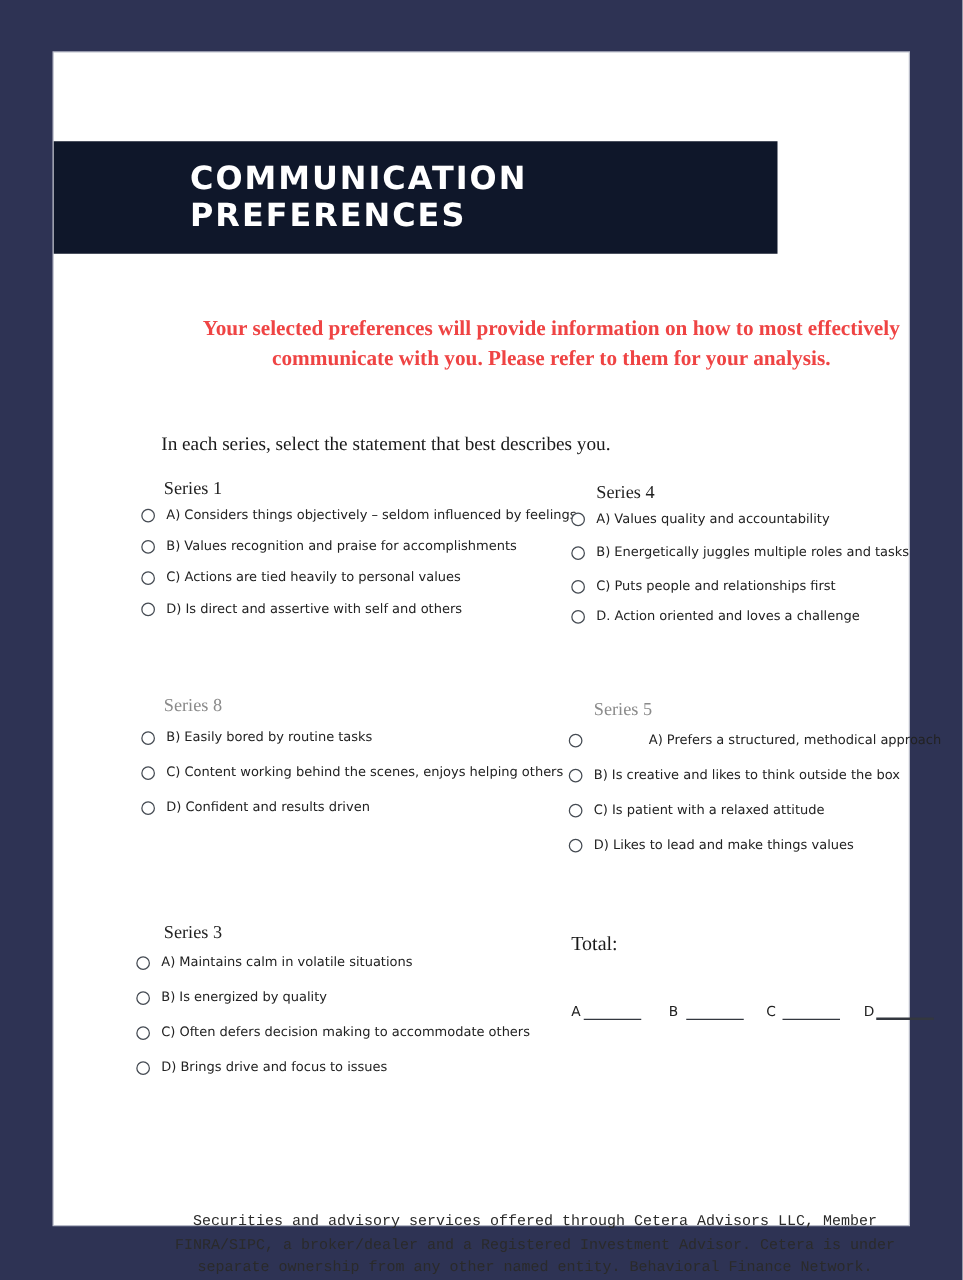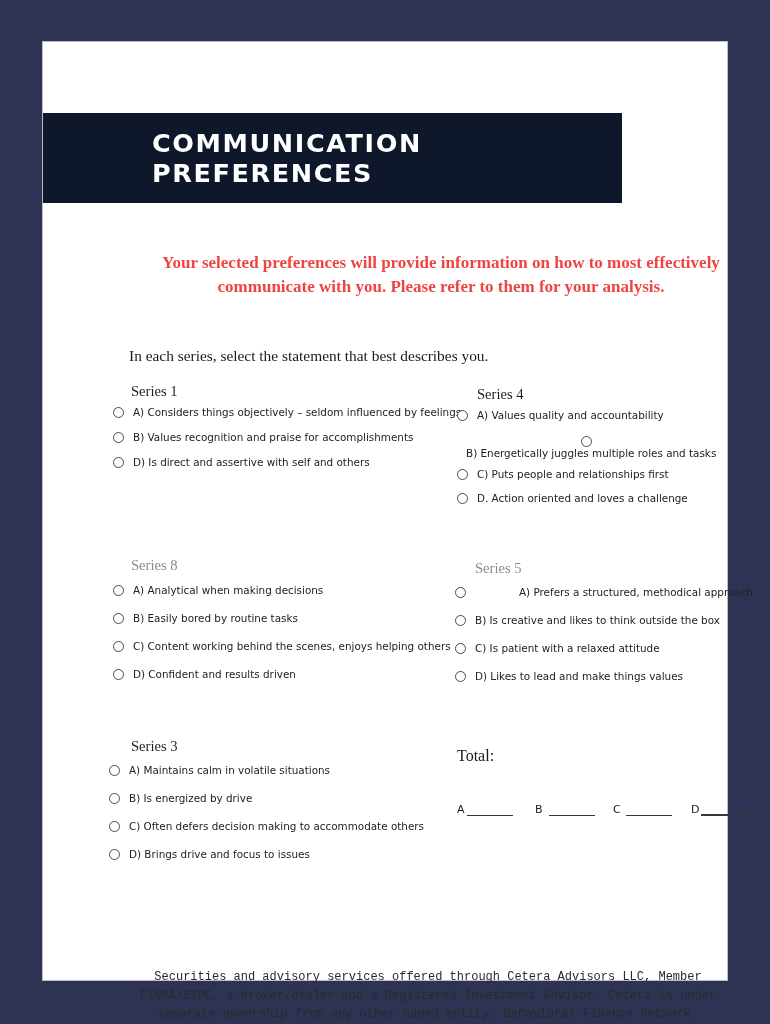--- a/index.html
+++ b/index.html
@@ -140,58 +140,58 @@
     <div class="series-title" style="margin-left:18px;">Series 1</div>
     <ul class="opt-list">
       <li class="opt-row" style="margin-bottom:13px;">
         <span class="radio"></span>
         <span class="opt-label">A) Considers things objectively – seldom influenced by feelings</span>
       </li>
       <li class="opt-row" style="margin-bottom:13px;">
         <span class="radio"></span>
         <span class="opt-label">B) Values recognition and praise for accomplishments</span>
       </li>
+      <li class="opt-row" style="margin-bottom:13px;">
+        <span class="radio"></span>
+        <span class="opt-label">C) Actions are tied heavily to personal values</span>
+      </li>
       <li class="opt-row">
         <span class="radio"></span>
         <span class="opt-label">D) Is direct and assertive with self and others</span>
       </li>
     </ul>
   </div>
 
   <div class="series-block" id="block-series-4" style="left:414px;top:344px;">
     <div class="series-title" style="margin-left:20px;">Series 4</div>
     <ul class="opt-list">
       <li class="opt-row" style="margin-bottom:15px;">
         <span class="radio"></span>
         <span class="opt-label">A) Values quality and accountability</span>
       </li>
-      <li class="opt-row" style="margin-bottom:9px;flex-direction:column;">
+      <li class="opt-row" style="margin-bottom:15px;">
         <span class="radio"></span>
         <span class="opt-label">B) Energetically juggles multiple roles and tasks</span>
       </li>
       <li class="opt-row" style="margin-bottom:12px;">
         <span class="radio"></span>
         <span class="opt-label">C) Puts people and relationships first</span>
       </li>
       <li class="opt-row">
         <span class="radio"></span>
         <span class="opt-label">D. Action oriented and loves a challenge</span>
       </li>
     </ul>
   </div>
 
   <div class="series-block" id="block-series-2" style="left:70px;top:515px;">
     <div class="series-title muted" style="margin-left:18px;margin-bottom:10px;">Series 8</div>
     <ul class="opt-list">
       <li class="opt-row" style="margin-bottom:16px;">
         <span class="radio"></span>
-        <span class="opt-label">A) Analytical when making decisions</span>
-      </li>
-      <li class="opt-row" style="margin-bottom:16px;">
-        <span class="radio"></span>
         <span class="opt-label">B) Easily bored by routine tasks</span>
       </li>
       <li class="opt-row" style="margin-bottom:16px;">
         <span class="radio"></span>
         <span class="opt-label">C) Content working behind the scenes,  enjoys helping others</span>
       </li>
       <li class="opt-row">
         <span class="radio"></span>
         <span class="opt-label">D) Confident and results driven</span>
       </li>
@@ -222,21 +222,21 @@
 
   <div class="series-block" id="block-series-3" style="left:66px;top:696px;">
     <div class="series-title" style="margin-left:22px;margin-bottom:9px;">Series 3</div>
     <ul class="opt-list">
       <li class="opt-row" style="margin-bottom:16px;">
         <span class="radio"></span>
         <span class="opt-label">A) Maintains calm in volatile situations</span>
       </li>
       <li class="opt-row" style="margin-bottom:16px;">
         <span class="radio"></span>
-        <span class="opt-label">B) Is energized by drive</span>
+        <span class="opt-label">B) Is energized by quality</span>
       </li>
       <li class="opt-row" style="margin-bottom:16px;">
         <span class="radio"></span>
         <span class="opt-label">C) Often defers decision making to accommodate others</span>
       </li>
       <li class="opt-row">
         <span class="radio"></span>
         <span class="opt-label">D) Brings drive and focus to issues</span>
       </li>
     </ul>

